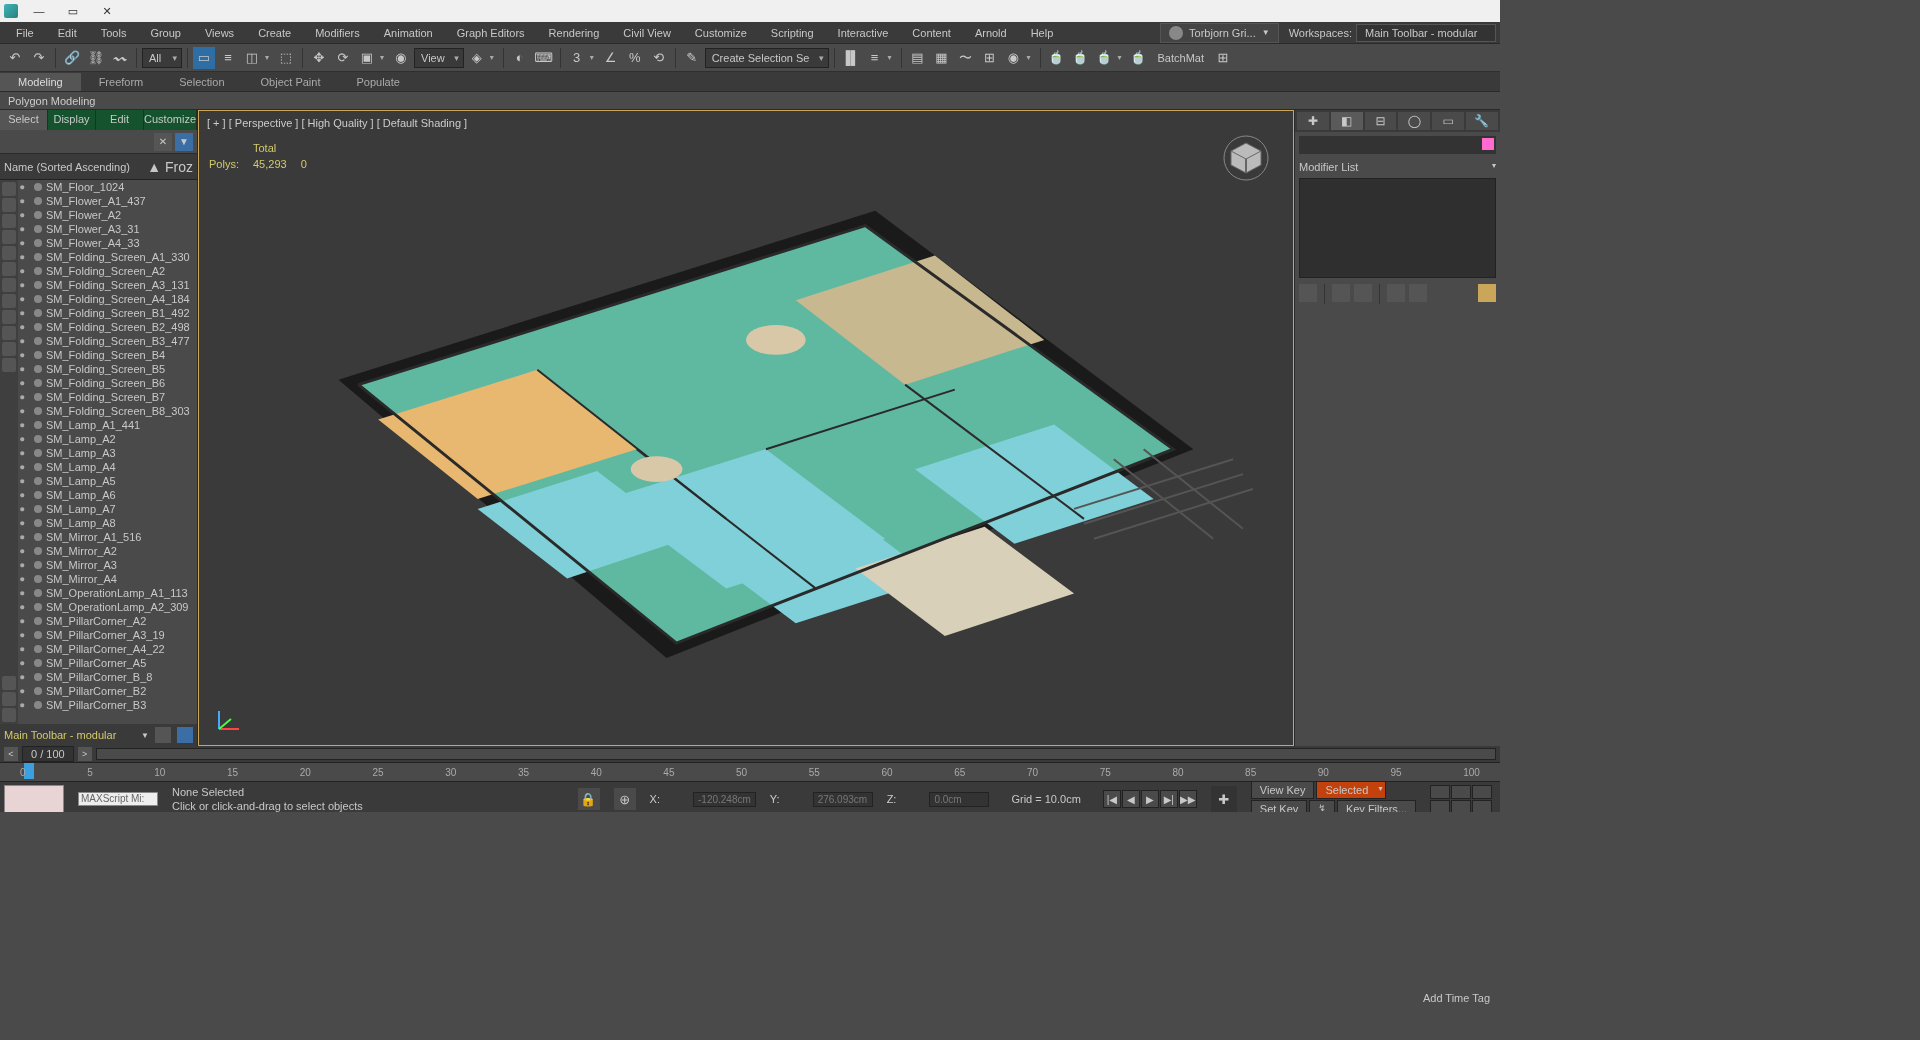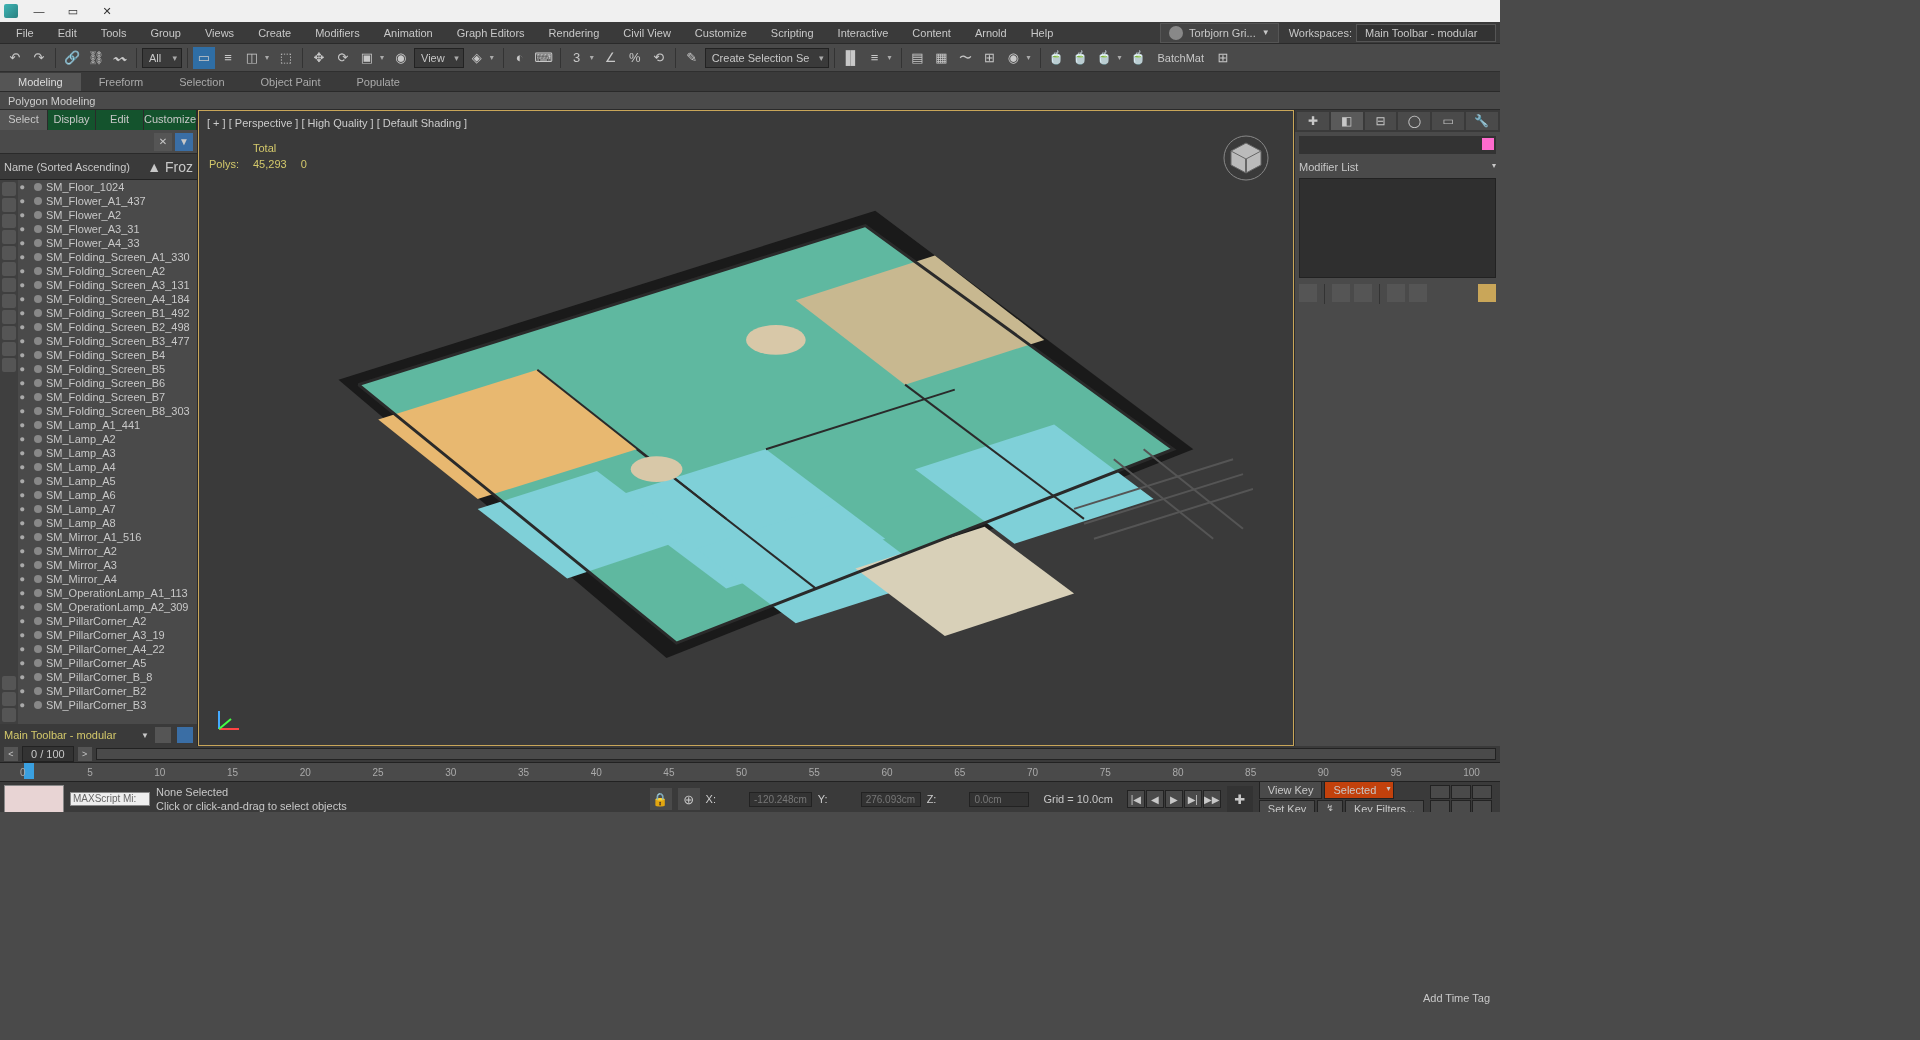--- a/index.html
+++ b/index.html
@@ -82,21 +82,21 @@
 .timeline-row { height: 16px; background: #3a3a3a; display: flex; align-items: center; padding: 0 4px; gap: 4px; }
 .timeline-row .nav { width: 14px; height: 14px; background: #555; cursor: pointer; text-align:center; font-size:9px; line-height:14px;}
 .timeline-row .frame { background: #333; padding: 1px 8px; border: 1px solid #222; }
 .timeline-row .track { flex: 1; height: 12px; background: #4a4a4a; border: 1px solid #222; }
 
 .ruler { height: 20px; background: #4a4a4a; position: relative; border-top: 1px solid #222; border-bottom:1px solid #222;}
 .ruler .marker { position: absolute; top: 0; width: 10px; height: 16px; background: #3aa0e0; left: 24px; }
 .ruler .ticks { position: absolute; inset: 0; display: flex; justify-content: space-between; padding: 4px 20px 0; }
 .ruler .ticks span { font-size: 10px; color: #aaa; }
 
-.statusbar { height: 34px; background: #3a3a3a; display: flex; align-items: center; padding: 17px 4px; gap: 6px; }
+.statusbar { height: 34px; background: #3a3a3a; display: flex; align-items: center; padding: 17px 4px; gap: 14px; }
 .statusbar .swatch { width: 60px; height: 28px; background: #e8d4d4; border: 1px solid #888; }
 .statusbar .msinput { width: 80px; height: 14px; background: #eee; color: #666; font-size: 10px; padding: 0 2px; border: 1px solid #888; }
 .statusbar .status-txt { flex: 0 0 auto; min-width: 280px; }
 .statusbar .status-txt div { line-height: 14px; }
 .statusbar .coord { display: flex; align-items: center; gap: 2px; }
 .statusbar .coord .lbl { color: #ccc; }
 .statusbar .coord .val { background: #333; border: 1px solid #222; padding: 1px 4px; min-width: 60px; color: #777; font-size:10px;margin-left:31px; }
 .statusbar .grid-lbl { margin: 0 8px; }
 .statusbar .play { display: flex; gap: 1px; }
 .statusbar .play .pb { width: 18px; height: 18px; background: #4a4a4a; border: 1px solid #222; cursor: pointer; display:flex; align-items:center; justify-content:center; font-size:10px;}

